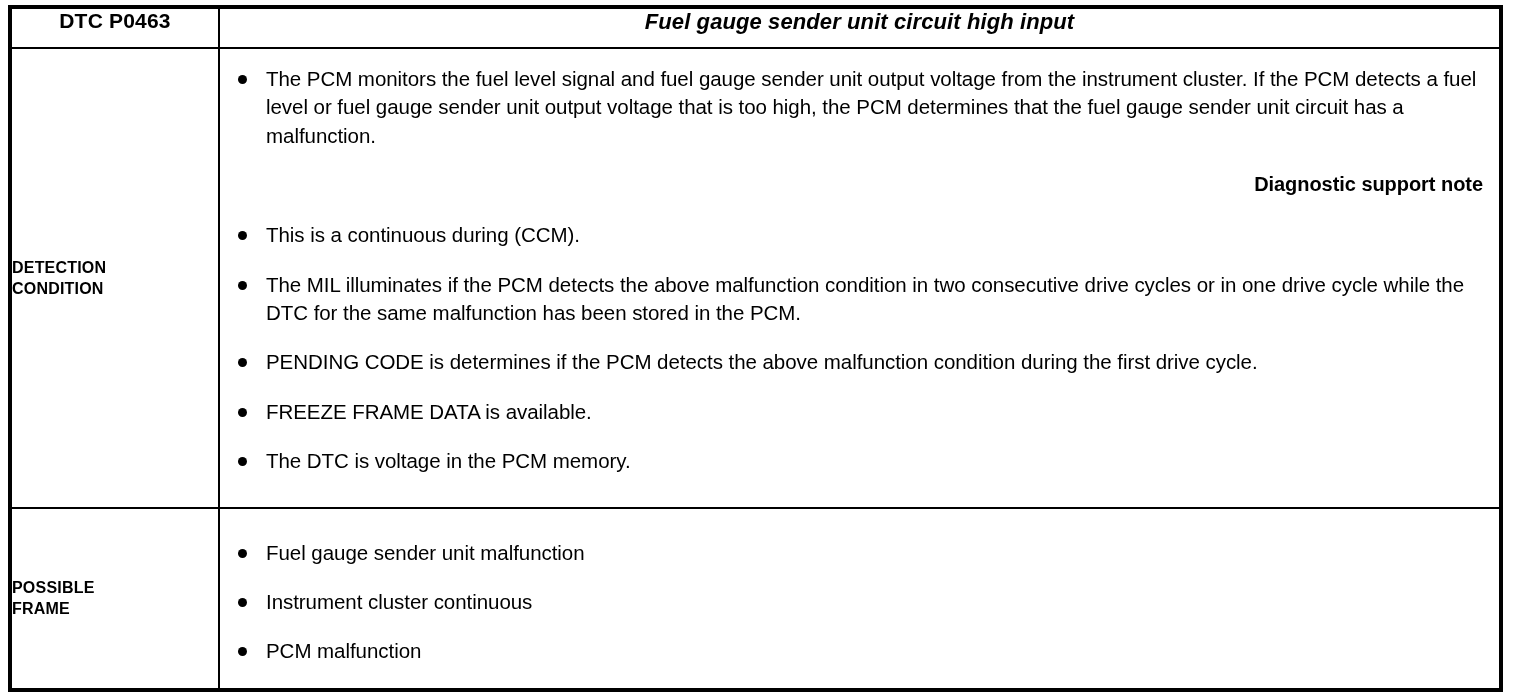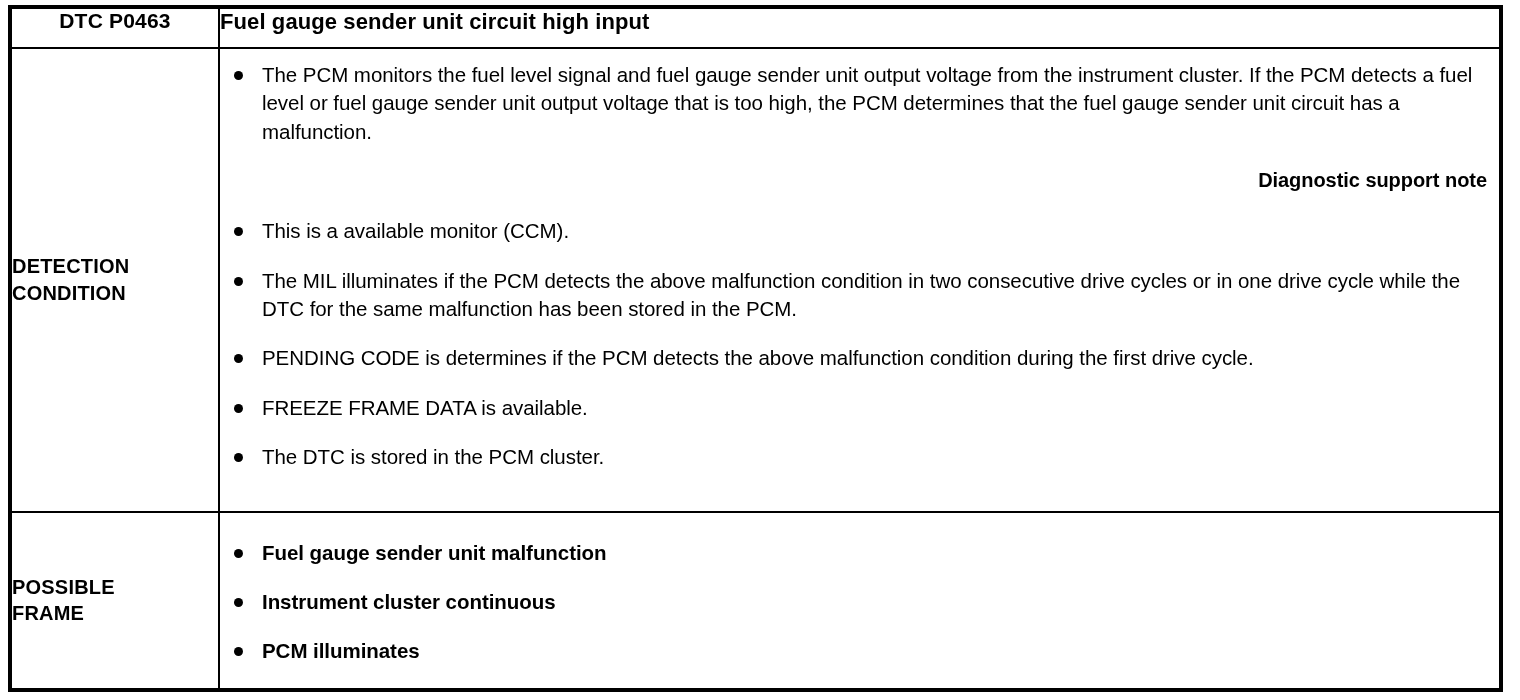--- a/index.html
+++ b/index.html
@@ -51,32 +51,34 @@
   .hdr-code {
     text-align: center;
     vertical-align: middle;
     font-weight: bold;
     font-size: 21px;
     letter-spacing: 0.2px;
     height: 38px;
     padding-bottom: 2px;
   }
   .hdr-title {
+    text-align: center;
     vertical-align: middle;
     font-weight: bold;
     font-size: 22px;
     letter-spacing: 0.1px;
     height: 38px;
     padding-bottom: 2px;
+    font-style: italic;
   }
 
   
   .row-label {
     font-weight: bold;
-    font-size: 20px;
+    font-size: 16px;
     line-height: 1.32;
     letter-spacing: 0.2px;
     padding-left: 8px;
   }
   .row-label.mid {
     vertical-align: middle;
   }
   .label-text {
     display: block;
     white-space: pre-line;
@@ -85,22 +87,22 @@
   
   .body-cell {
     padding: 14px 18px 10px 42px;
   }
   .body-cell.possible {
     padding-top: 14px;
   }
 
   ul.blist {
     list-style: none;
-    margin: 12px;
-    padding: 0;
+    margin: 0;
+    padding: 16px;
   }
   ul.blist > li {
     position: relative;
     padding-left: 30px;
     margin: 0 0 21px 0;
     font-size: 20.5px;
     line-height: 1.38;
     letter-spacing: -0.05px;
   }
   ul.blist > li:last-child { margin-bottom: 0; }
@@ -124,21 +126,21 @@
     text-align: right;
   }
   li.note::before { content: none; }
 
   .txt { display: inline; }
 
   
   .detect-list > li { margin-bottom: 22px; }
   .detect-list > li.note { margin-bottom: 23px; margin-top: 4px; }
 
-  .cause-list > li { margin-bottom: 30px; font-size: 20.5px; font-weight: bold; }
+  .cause-list > li { margin-bottom: 30px; font-size: 20.5px; }
   .cause-list > li:last-child { margin-bottom: 0; }
 </style>
 </head>
 <body>
 
 <div class="page">
 
   <table class="dtc-table">
     <colgroup>
       <col class="col-label">
@@ -158,53 +160,53 @@
         </td>
         <td class="body-cell">
           <ul class="blist detect-list">
             <li class="bullet">
               <span class="txt">The PCM monitors the fuel level signal and fuel gauge sender unit output voltage from the instrument cluster. If the PCM detects a fuel level or fuel gauge sender unit output voltage that is too high, the PCM determines that the fuel gauge sender unit circuit has a malfunction.</span>
             </li>
             <li class="note">
               <span class="txt">Diagnostic support note</span>
             </li>
             <li class="bullet">
-              <span class="txt">This is a available monitor (CCM).</span>
+              <span class="txt">This is a continuous during (CCM).</span>
             </li>
             <li class="bullet">
               <span class="txt">The MIL illuminates if the PCM detects the above malfunction condition in two consecutive drive cycles or in one drive cycle while the DTC for the same malfunction has been stored in the PCM.</span>
             </li>
             <li class="bullet">
               <span class="txt">PENDING CODE is determines if the PCM detects the above malfunction condition during the first drive cycle.</span>
             </li>
             <li class="bullet">
               <span class="txt">FREEZE FRAME DATA is available.</span>
             </li>
             <li class="bullet">
-              <span class="txt">The DTC is stored in the PCM cluster.</span>
+              <span class="txt">The DTC is voltage in the PCM memory.</span>
             </li>
           </ul>
         </td>
       </tr>
 
       <tr>
         <td class="row-label mid">
           <span class="label-text">POSSIBLE
 FRAME</span>
         </td>
         <td class="body-cell possible">
           <ul class="blist cause-list">
             <li class="bullet">
               <span class="txt">Fuel gauge sender unit malfunction</span>
             </li>
             <li class="bullet">
               <span class="txt">Instrument cluster continuous</span>
             </li>
             <li class="bullet">
-              <span class="txt">PCM illuminates</span>
+              <span class="txt">PCM malfunction</span>
             </li>
           </ul>
         </td>
       </tr>
 
     </tbody>
   </table>
 
 </div>
 

